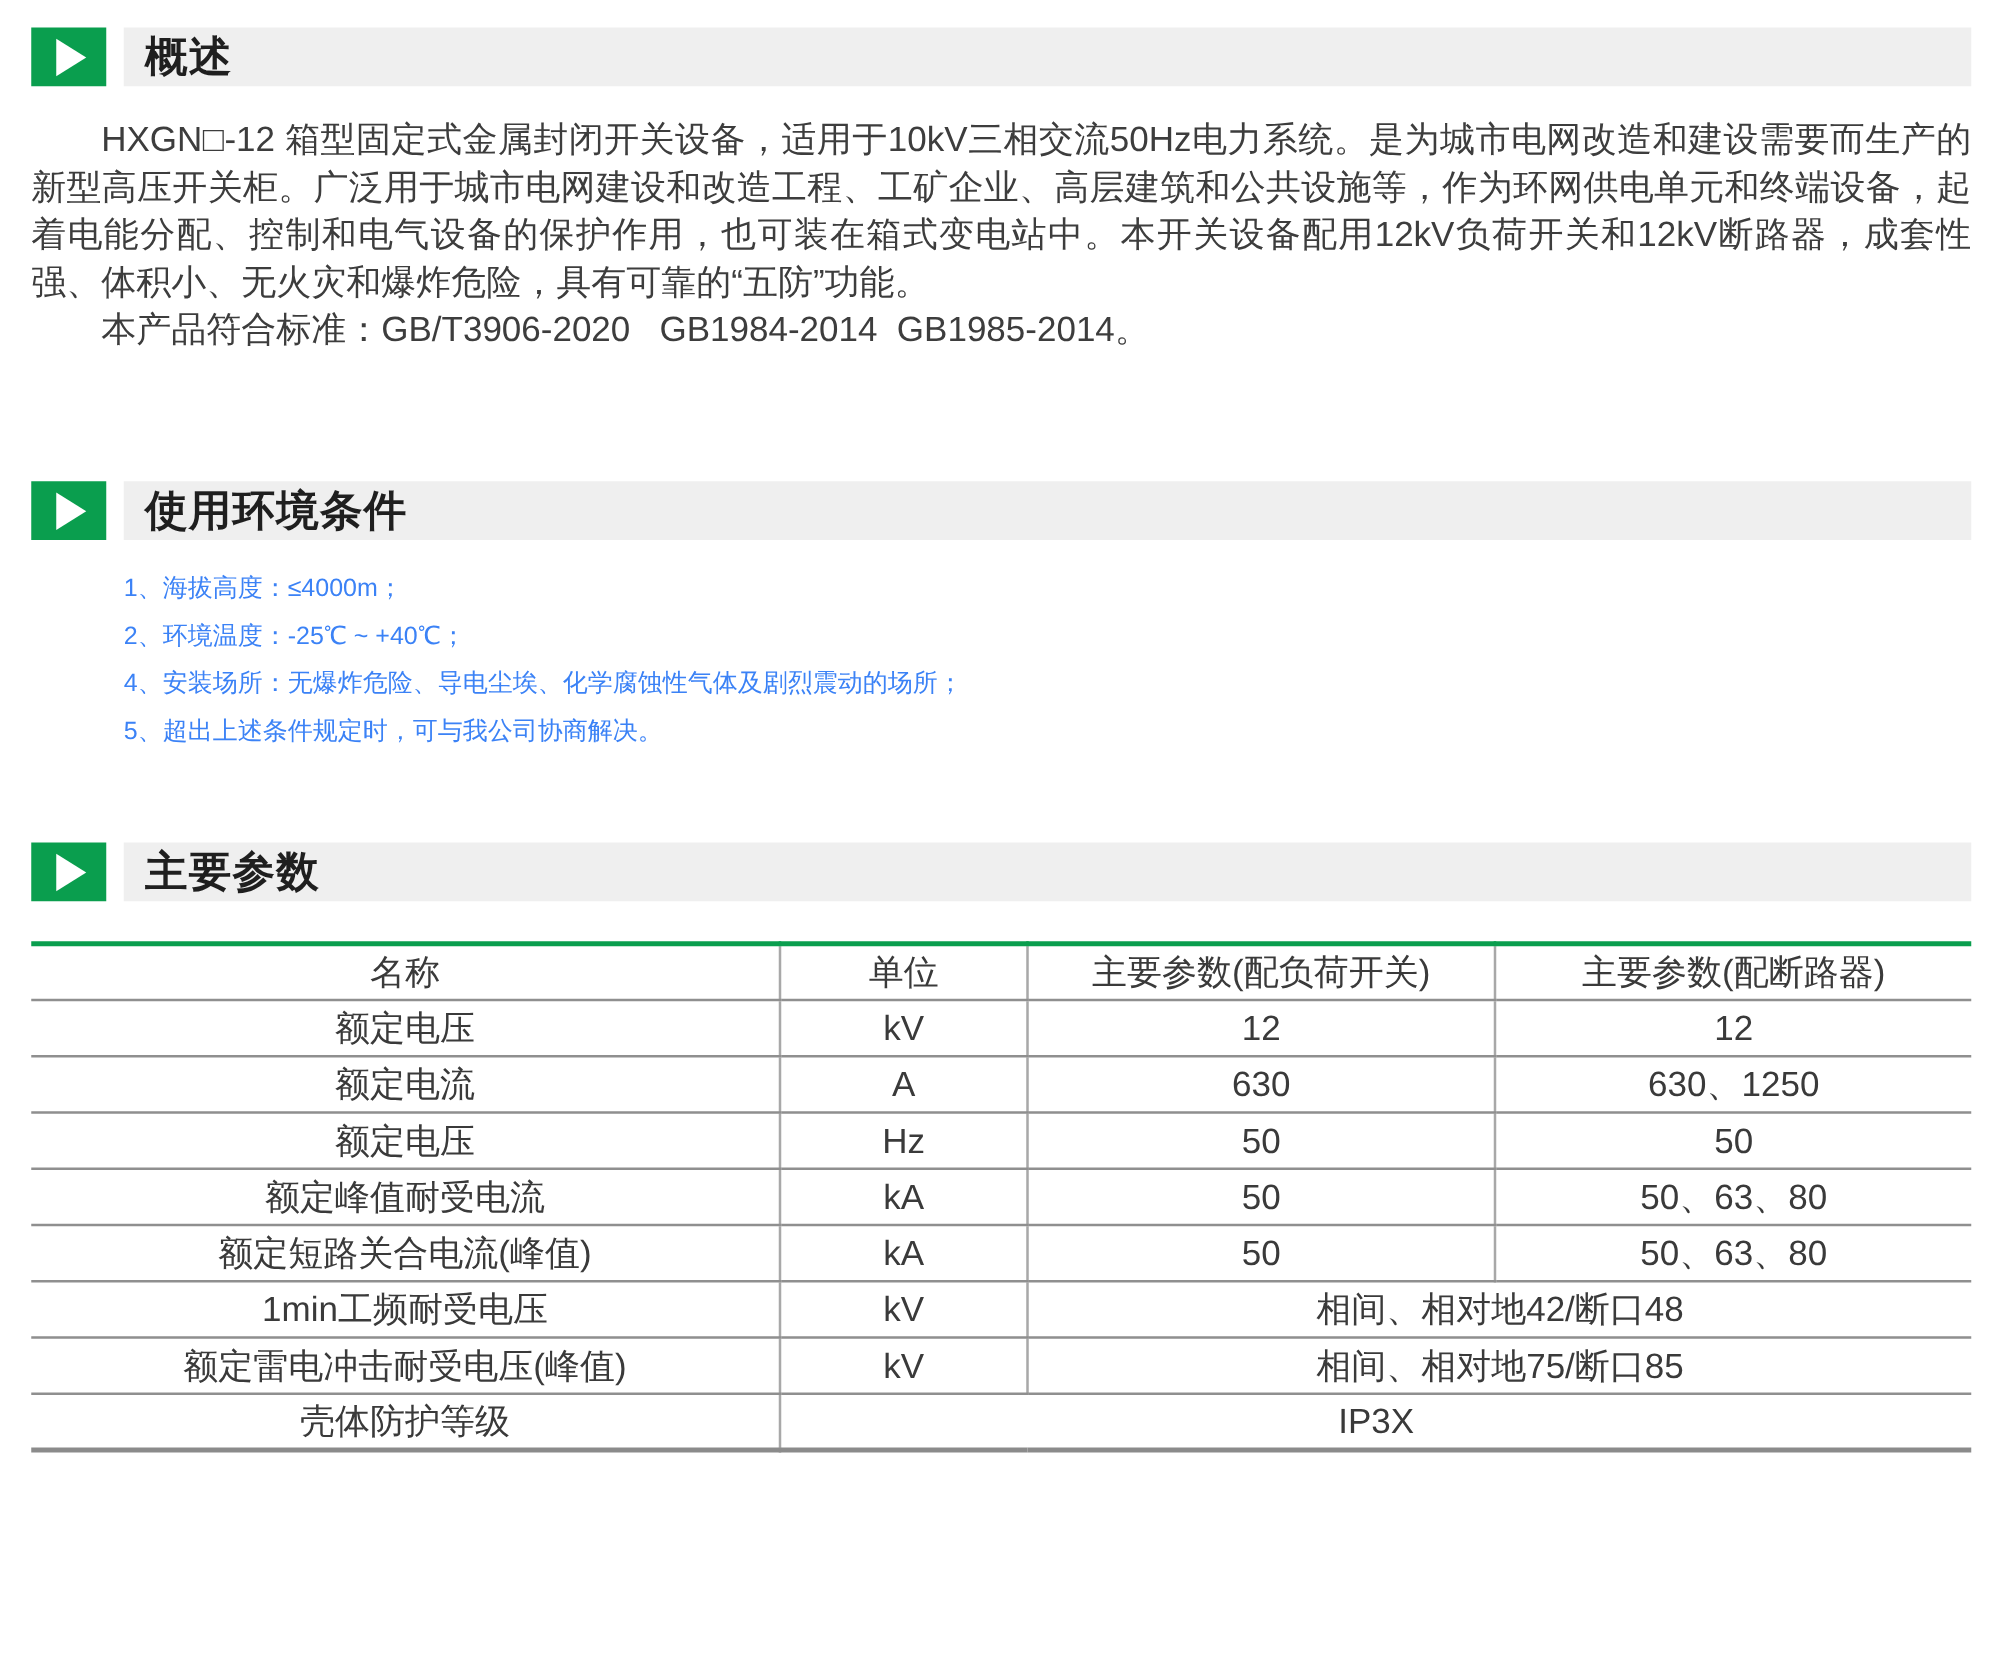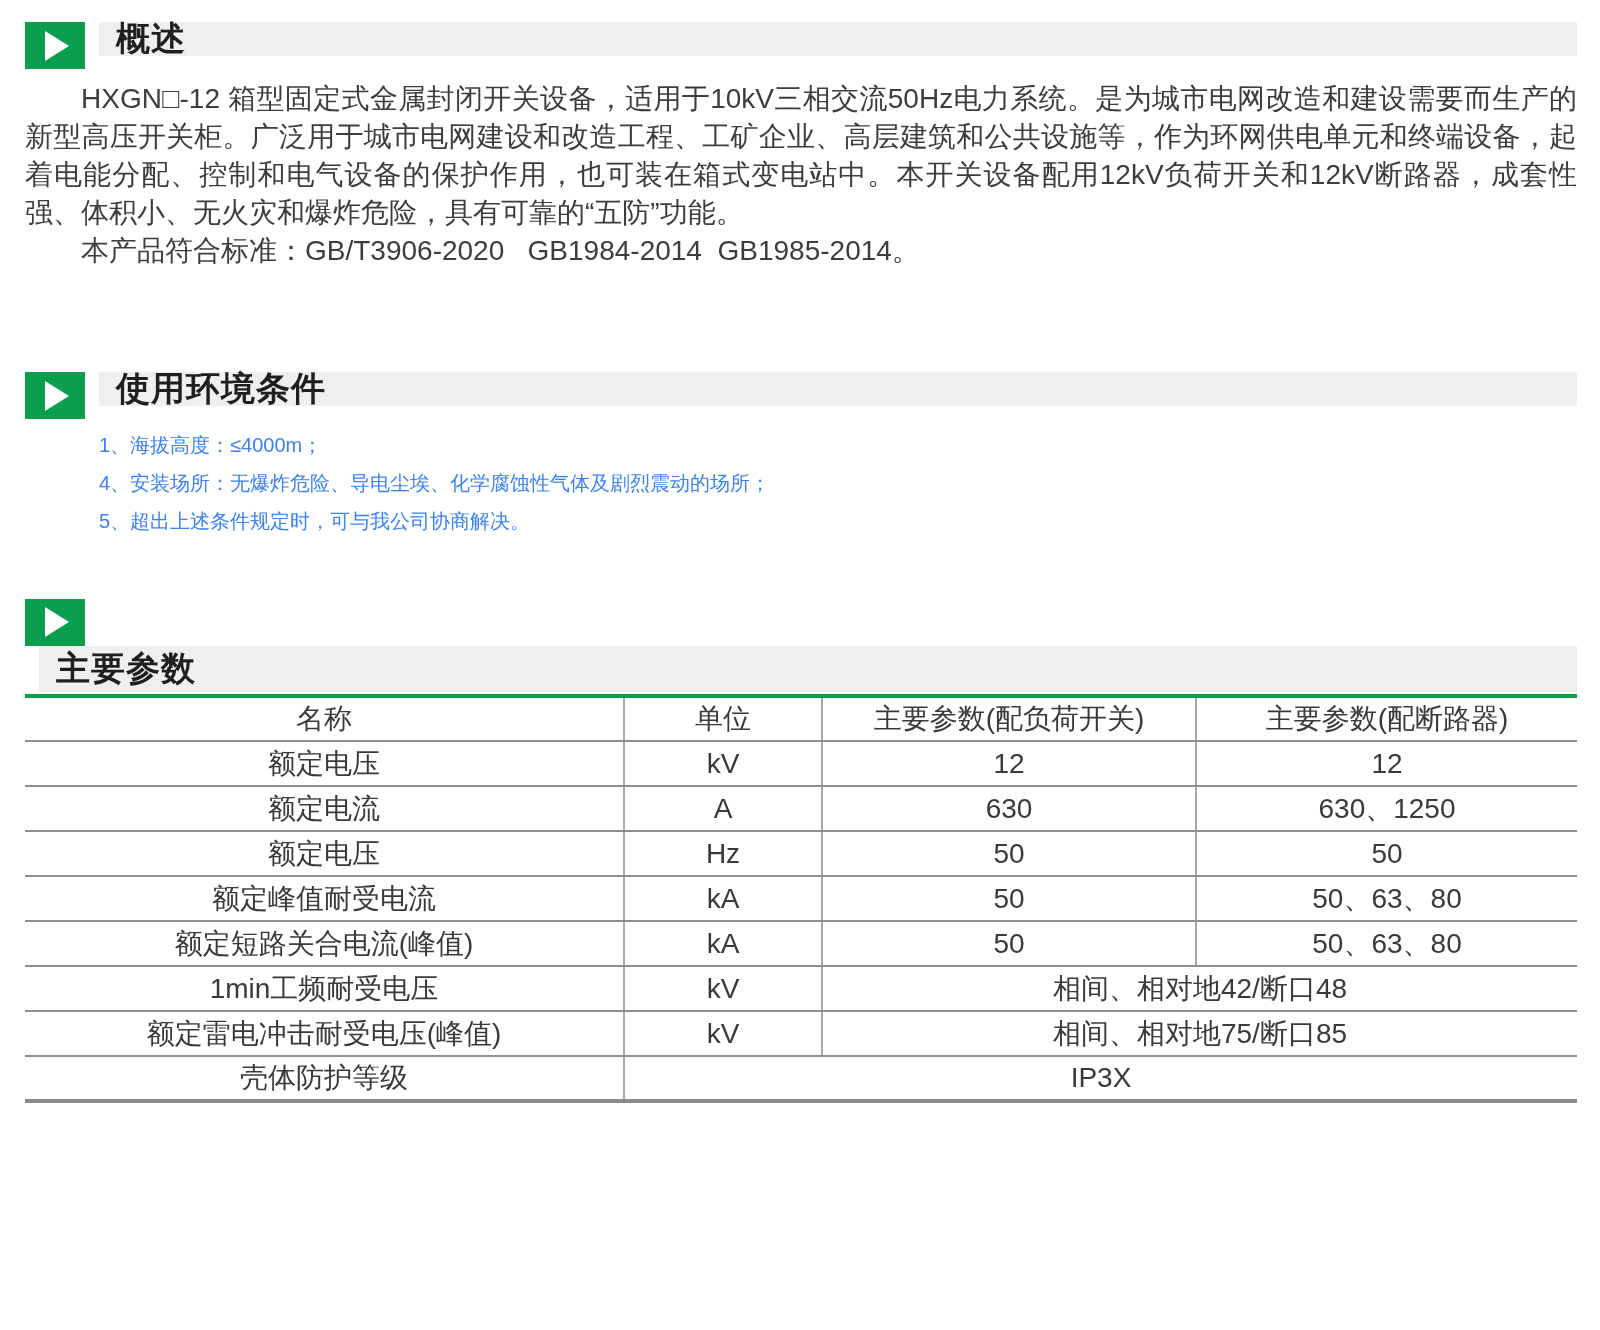--- a/index.html
+++ b/index.html
@@ -13,22 +13,21 @@
   }
   .page {
     width: 1600px;
     height: 1330px;
     padding: 0 23px 0 25px;
   }
   
   .section-header {
     display: flex;
     align-items: stretch;
-    height: 34px;
-    justify-content: center;
+    height: 47px;
   }
   .marker {
     width: 60px;
     height: 47px;
     background: #0a9e4e;
     flex: 0 0 auto;
     display: flex;
     align-items: center;
     justify-content: center;
   }
@@ -46,21 +45,21 @@
     display: flex;
     align-items: center;
     padding-left: 17px;
     font-size: 34px;
     font-weight: bold;
     color: #1f1f1f;
     letter-spacing: 1px;
   }
   #sec-overview { margin-top: 22px; }
   #sec-environment { margin-top: 102px; }
-  #sec-parameters { margin-top: 88px; flex-direction: column; }
+  #sec-parameters { margin-top: 70px; }
 
   
   .intro { margin-top: 24px; }
   .intro p {
     font-size: 28px;
     line-height: 38px;
     text-align: justify;
     text-indent: 2em;
     color: #3d3d3d;
   }
@@ -133,20 +132,21 @@
     <div class="marker">
       <div class="play"></div>
     </div>
     <div class="bar">
       <span>使用环境条件</span>
     </div>
   </div>
 
   <ul class="env-list">
     <li>1、海拔高度：≤4000m；</li>
+    <li>2、环境温度：-25℃ ~ +40℃；</li>
     <li>4、安装场所：无爆炸危险、导电尘埃、化学腐蚀性气体及剧烈震动的场所；</li>
     <li>5、超出上述条件规定时，可与我公司协商解决。</li>
   </ul>
 
   <div class="section-header" id="sec-parameters">
     <div class="marker">
       <div class="play"></div>
     </div>
     <div class="bar">
       <span>主要参数</span>

